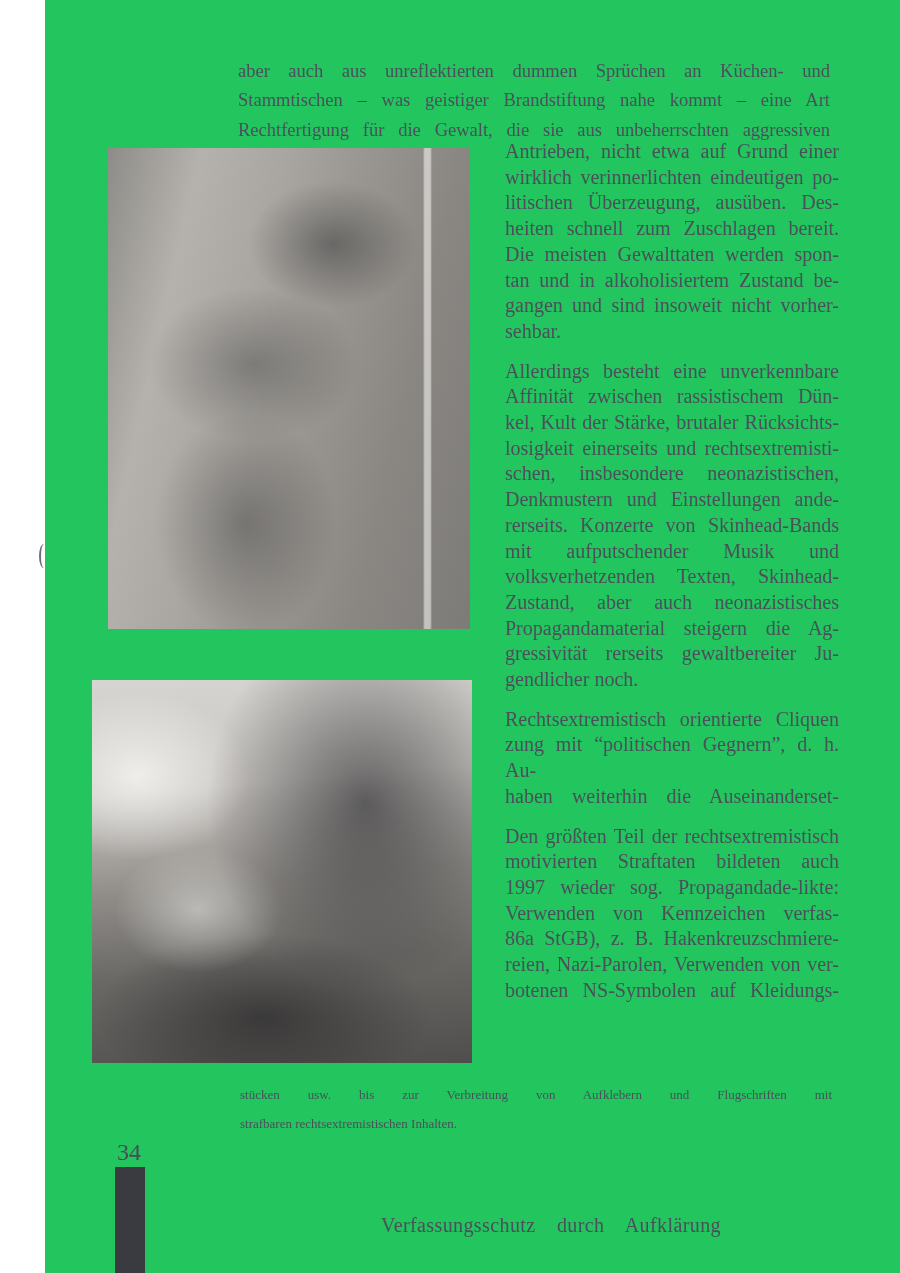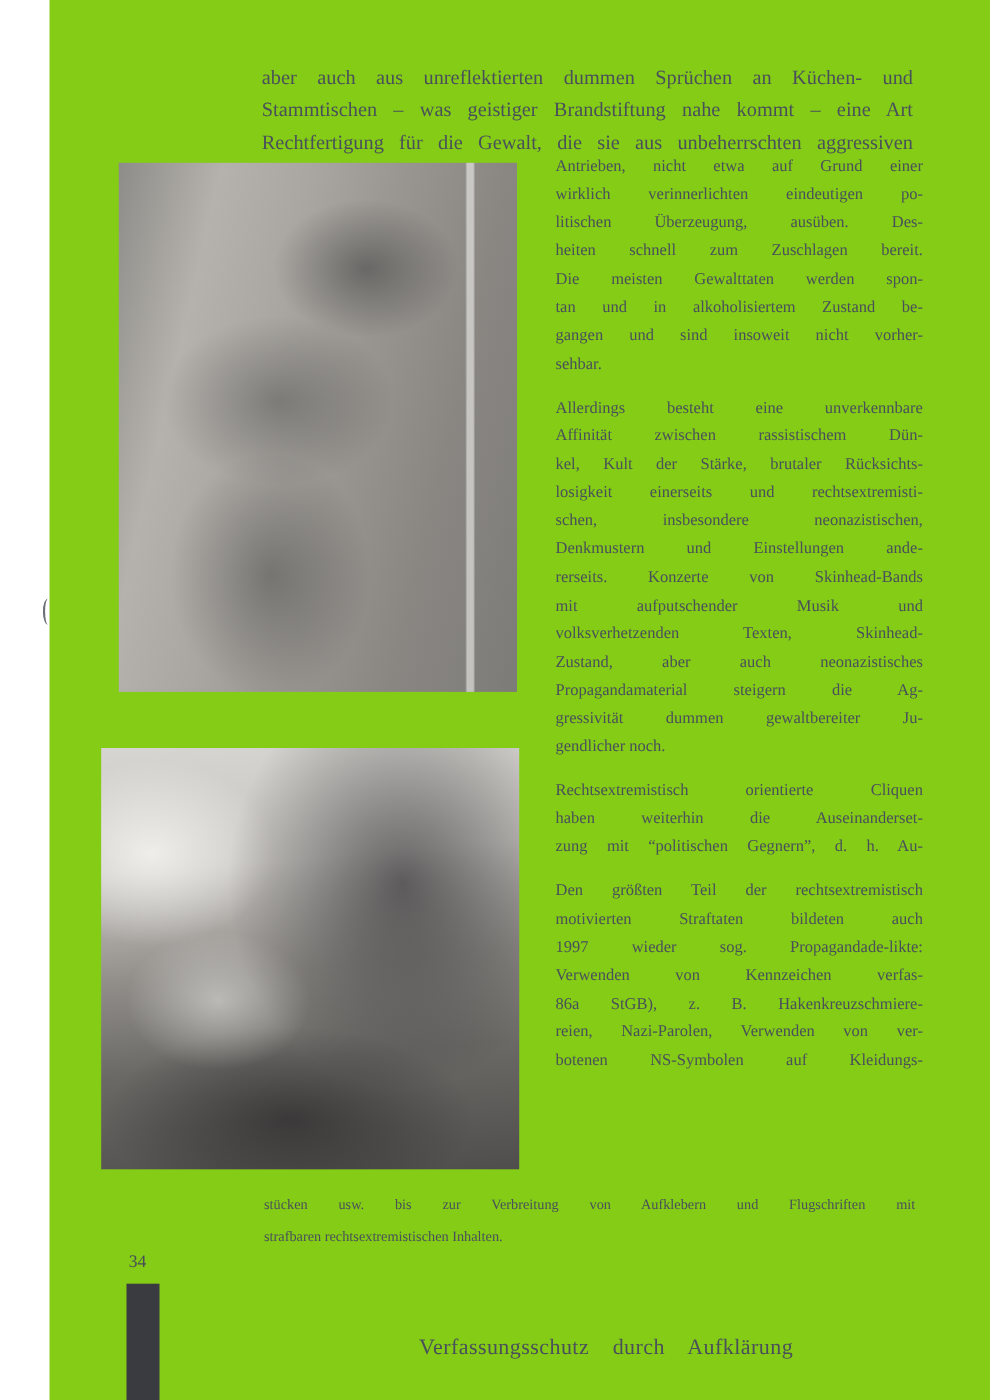--- a/index.html
+++ b/index.html
@@ -1,20 +1,20 @@
 <!DOCTYPE html>
 <html><head>
 <meta charset="utf-8">
 <style>
   html, body { margin: 0; padding: 0; background: #ffffff; }
   .canvas {
     position: relative;
     width: 900px;
     height: 1273px;
-    background: #84cc16;
+    background: #22c55e;
     overflow: hidden;
     font-family: "Liberation Serif", "DejaVu Serif", serif;
     color: #4a505a;
   }
   
   .margin-strip {
     position: absolute;
     left: 0; top: 0;
     width: 45px; height: 1273px;
     background: #ffffff;
@@ -49,21 +49,21 @@
     font-size: 13px;
     line-height: 29.2px;
   }
   .column {
     position: absolute;
     left: 505px; top: 139px;
     width: 334px;
   }
   .para {
     position: relative;
-    font-size: 15px;
+    font-size: 20px;
     line-height: 25.7px;
     margin-bottom: 14px;
   }
 
   
   .photo { position: absolute; }
   .photo-top {
     left: 108px; top: 148px;
     width: 362px; height: 481px;
     background:
@@ -80,21 +80,21 @@
       radial-gradient(220px 260px at 72% 32%, rgba(18,18,22,0.55), transparent 72%),
       radial-gradient(160px 120px at 12% 25%, rgba(248,247,244,0.80), transparent 70%),
       radial-gradient(120px 90px at 28% 60%, rgba(240,239,235,0.50), transparent 70%),
       radial-gradient(240px 120px at 45% 88%, rgba(15,15,18,0.45), transparent 70%),
       linear-gradient(175deg, #d7d5d1 0%, #c9c6c2 28%, #908d89 52%, #6b6966 72%, #504e4c 100%);
   }
 
   .pageno {
     position: absolute;
     left: 117px; top: 1139px;
-    font-size: 16px;
+    font-size: 24px;
     color: #474d57;
     text-align: right;
   }
   .edge-bar {
     position: absolute;
     left: 115px; top: 1167px;
     width: 30px; height: 106px;
     background: #3a3a41;
   }
   .footer {
@@ -138,27 +138,27 @@
         <div class="tline">Affinität zwischen rassistischem Dün-</div>
         <div class="tline">kel, Kult der Stärke, brutaler Rücksichts-</div>
         <div class="tline">losigkeit einerseits und rechtsextremisti-</div>
         <div class="tline">schen, insbesondere neonazistischen,</div>
         <div class="tline">Denkmustern und Einstellungen ande-</div>
         <div class="tline">rerseits. Konzerte von Skinhead-Bands</div>
         <div class="tline">mit aufputschender Musik und</div>
         <div class="tline">volksverhetzenden Texten, Skinhead-</div>
         <div class="tline">Zustand, aber auch neonazistisches</div>
         <div class="tline">Propagandamaterial steigern die Ag-</div>
-        <div class="tline">gressivität dummen gewaltbereiter Ju-</div>
+        <div class="tline">gressivität rerseits gewaltbereiter Ju-</div>
         <div class="tline last">gendlicher noch.</div>
       </div>
     <div class="para">
         <div class="tline">Rechtsextremistisch orientierte Cliquen</div>
+        <div class="tline">zung mit “politischen Gegnern”, d. h. Au-</div>
         <div class="tline">haben weiterhin die Auseinanderset-</div>
-        <div class="tline">zung mit “politischen Gegnern”, d. h. Au-</div>
       </div>
     <div class="para">
         <div class="tline">Den größten Teil der rechtsextremistisch</div>
         <div class="tline">motivierten Straftaten bildeten auch</div>
         <div class="tline">1997 wieder sog. Propagandade-likte:</div>
         <div class="tline">Verwenden von Kennzeichen verfas-</div>
         <div class="tline">86a StGB), z. B. Hakenkreuzschmiere-</div>
         <div class="tline">reien, Nazi-Parolen, Verwenden von ver-</div>
         <div class="tline">botenen NS-Symbolen auf Kleidungs-</div>
       </div>

